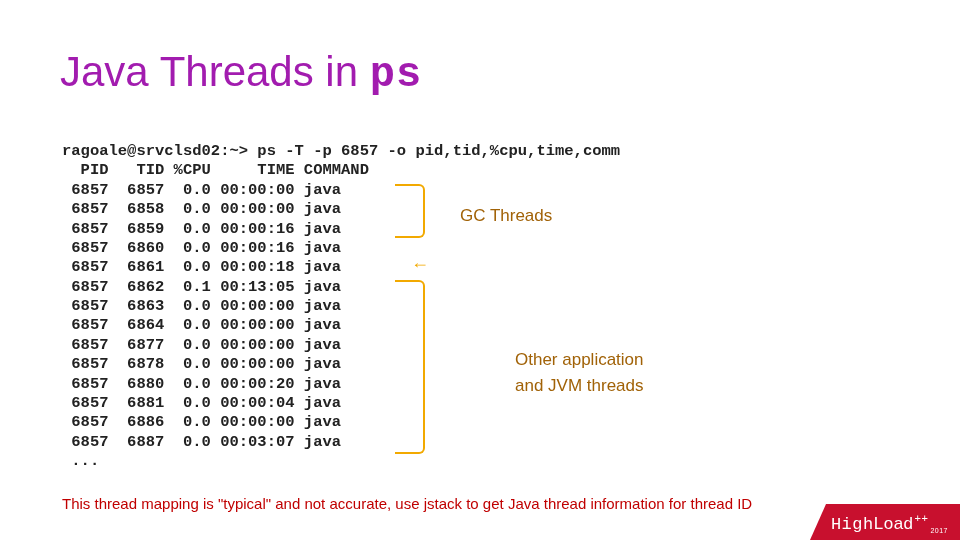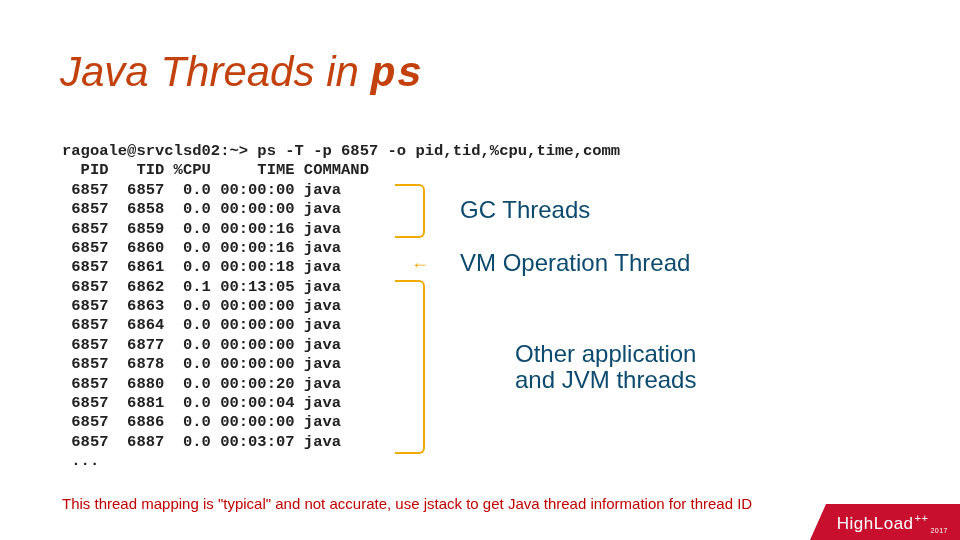--- a/index.html
+++ b/index.html
@@ -1,28 +1,28 @@
 <!DOCTYPE html>
 <html><head>
 <meta charset="utf-8">
 <style>
   * { margin: 0; padding: 0; box-sizing: border-box; }
   html, body { width: 960px; height: 540px; background: #fff; font-family: "Segoe UI", Arial, sans-serif; overflow: hidden; }
   .slide { position: relative; width: 960px; height: 540px; }
-  .title { position: absolute; left: 60px; top: 48px; font-size: 42px; font-weight: 300; color: #c2410c; font-style: italic; }
+  .title { position: absolute; left: 60px; top: 48px; font-size: 42px; font-weight: 300; color: #a21caf; }
   .title .mono { font-family: "Courier New", monospace; font-weight: 700; letter-spacing: 1px; }
   .term { position: absolute; left: 62px; top: 142px; font-family: "Courier New", monospace; font-size: 15.5px; line-height: 1.25; color: #222; white-space: pre; font-weight: bold; }
   .bracket { position: absolute; border: 2px solid #f2a900; border-left: none; border-radius: 0 6px 6px 0; }
   .arrow { position: absolute; color: #f2a900; font-size: 18px; font-weight: 700; }
-  .label { position: absolute; color: #0c4a6e; font-size: 24px; }
+  .label { position: absolute; color: #a16207; font-size: 17px; margin-top: 10px; }
   .footnote { position: absolute; left: 62px; bottom: 28px; color: #c00000; font-size: 15px; }
   .corner { position: absolute; right: 0; bottom: 0; width: 150px; height: 36px; }
   .corner .shape { position: absolute; right: 0; bottom: 0; width: 150px; height: 36px; background: #c8102e; transform: skewX(-24deg); transform-origin: bottom right; }
   .corner .txt { position: absolute; right: 12px; bottom: 6px; color: #fff; font-size: 17px; font-weight: 300; letter-spacing: .5px; }
-  .brand-dim { font-weight: 300; }
+  .brand-dim { font-weight: 300; font-family: Liberation Mono, monospace; }
   .brand-strong { font-weight: 400; }
   .plusplus { font-size: 11px; vertical-align: super; margin-left: 1px; }
   .year { font-size: 7px; vertical-align: sub; margin-left: 2px; }
 </style>
 </head>
 <body>
 
 <div class="slide">
 
   <div class="title">
@@ -44,21 +44,20 @@
 <span> 6857  6880  0.0 00:00:20 java</span>
 <span> 6857  6881  0.0 00:00:04 java</span>
 <span> 6857  6886  0.0 00:00:00 java</span>
 <span> 6857  6887  0.0 00:03:07 java</span>
 <span> ...</span></div>
 
   <div class="bracket" style="left:395px; top:184px; width:30px; height:54px;"></div>
   <div class="label" style="left:460px; top:196px;">GC Threads</div>
 
   <div class="arrow" style="left:411px; top:252px;">←</div>
-  <div class="label" style="left:460px; top:249px;">VM Operation Thread</div>
 
   <div class="bracket" style="left:395px; top:280px; width:30px; height:174px;"></div>
   <div class="label" style="left:515px; top:366px;">and JVM threads</div>
   <div class="label" style="left:515px; top:340px;">Other application</div>
 
   <div class="footnote">This thread mapping is "typical" and not accurate, use jstack to get Java thread information for thread ID</div>
 
   <div class="corner">
     <div class="shape"></div>
     <div class="txt">

